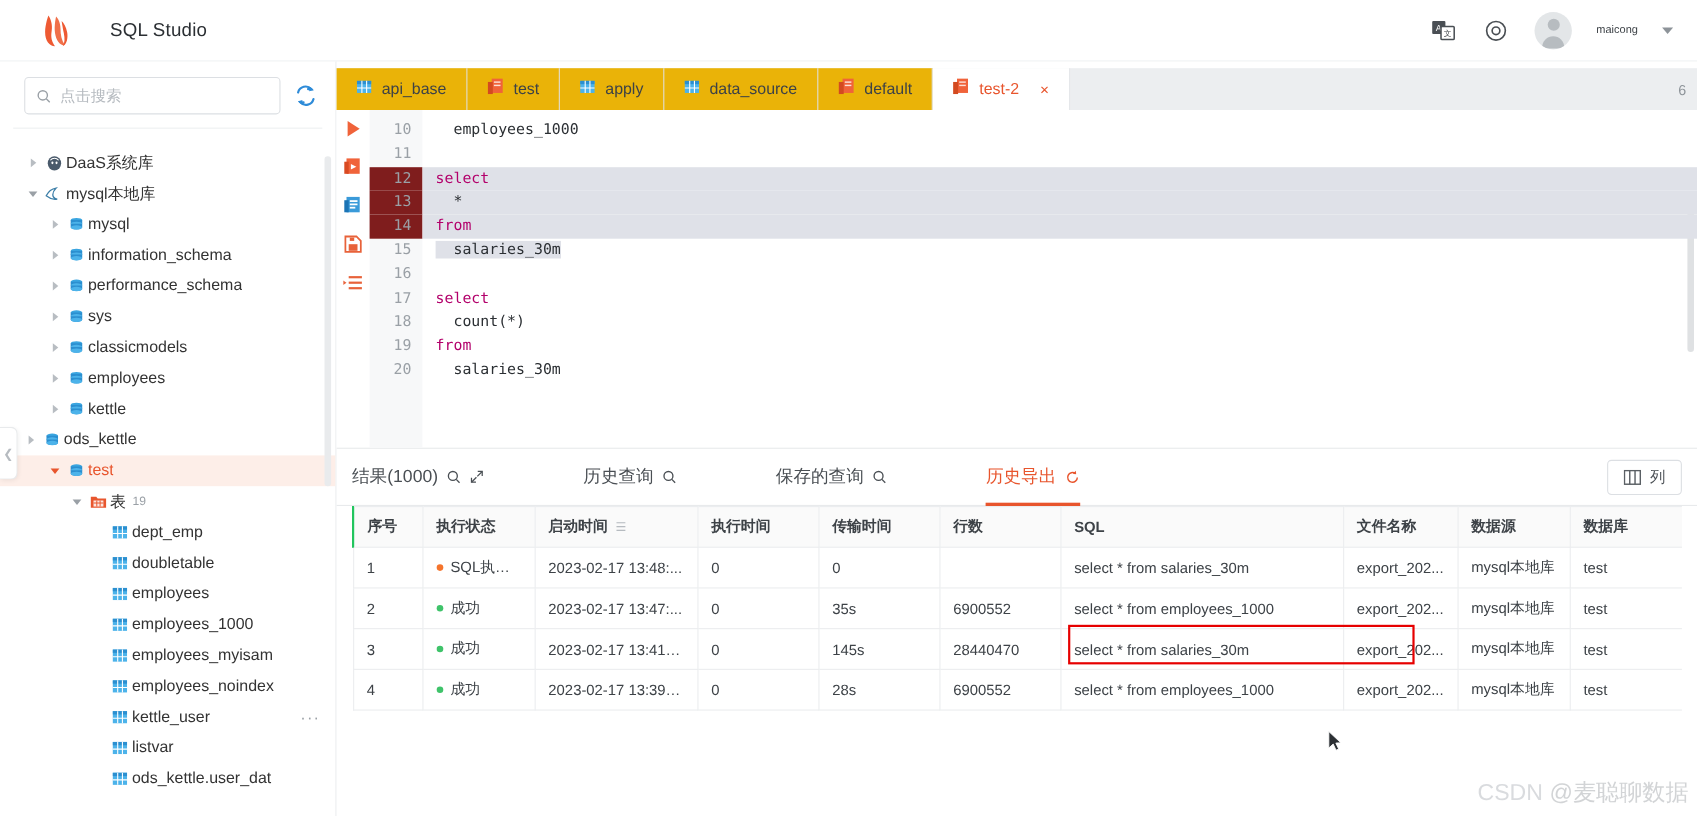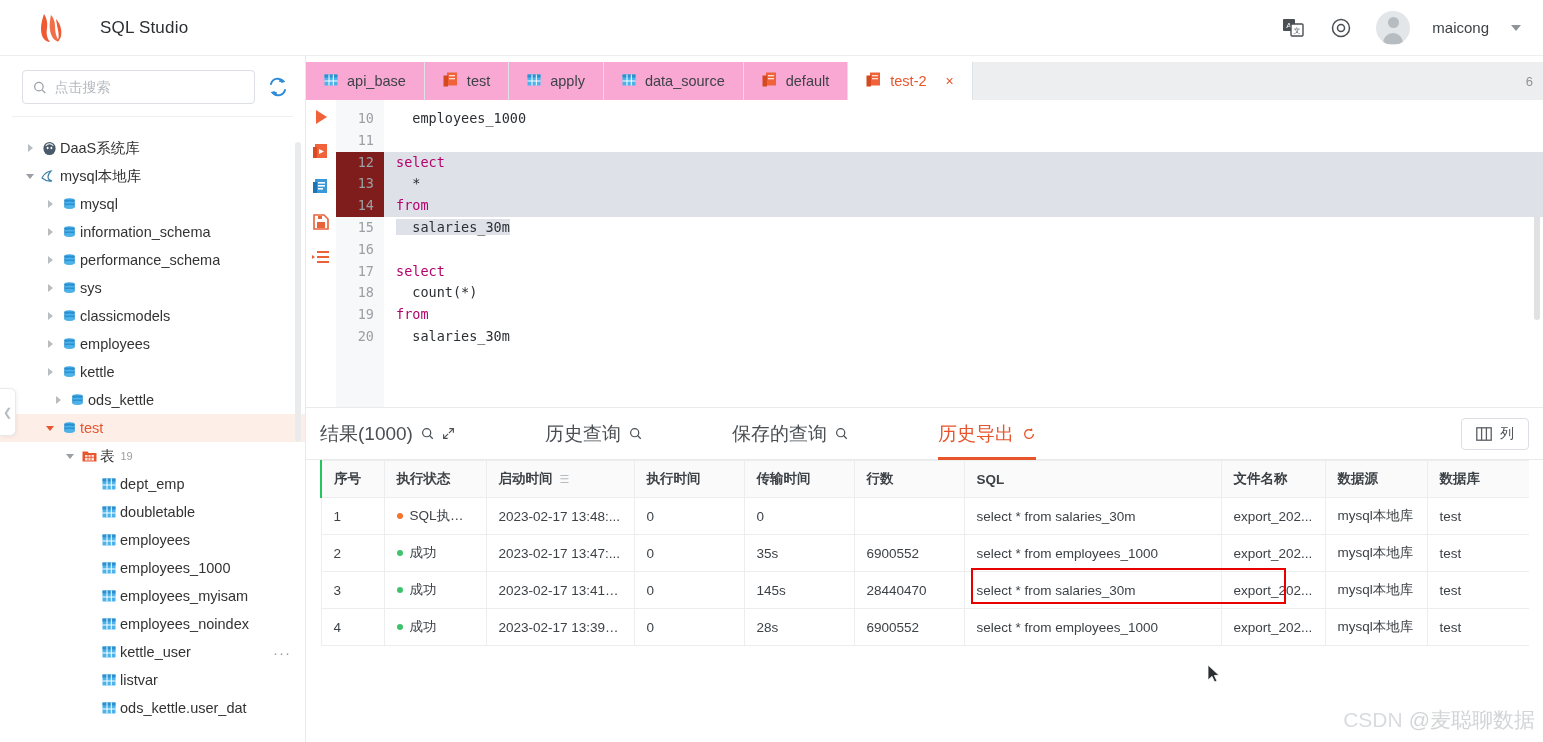--- a/index.html
+++ b/index.html
@@ -23,21 +23,21 @@
   .app-title { font-size: 17px; color: #2b2f33; letter-spacing: .2px; }
   .topbar-right { margin-left: auto; display: flex; align-items: center; gap: 22px; padding-right: 22px; }
   .icon-btn { width: 26px; height: 26px; display: flex; align-items: center; justify-content: center; cursor: pointer; }
   .avatar {
     width: 34px; height: 34px; border-radius: 50%; background: #e3e6e8;
     display: flex; align-items: flex-end; justify-content: center; overflow: hidden;
   }
   .avatar .head { width: 11px; height: 11px; border-radius: 50%; background: #b7bcc0; margin-bottom: -1px; }
   .avatar .body { width: 20px; height: 11px; border-radius: 10px 10px 0 0; background: #b7bcc0; position: absolute; margin-top: 16px; }
   .avatar-inner { position: relative; width: 34px; height: 34px; display: flex; flex-direction: column; align-items: center; padding-top: 6px; }
-  .username { font-size: 15px; color: #3d4247; }
+  .username { font-size: 10px; color: #3d4247; }
   .caret-down { width: 0; height: 0; border-left: 5px solid transparent; border-right: 5px solid transparent; border-top: 6px solid #8d9399; }
 
   
   .sidebar {
     position: absolute; left: 0; top: 56px; width: 306px; height: 686px;
     background: #fff; border-right: 1px solid #e8eaec;
   }
   .search-row { display: flex; align-items: center; padding: 14px 16px 10px 22px; gap: 12px; }
   .search-box {
     flex: 1; height: 34px; border: 1px solid #dcdfe3; border-radius: 4px;
@@ -81,21 +81,21 @@
   
   .main { position: absolute; left: 306px; top: 56px; width: 1237px; height: 686px; background: #fff; }
 
   .tabbar {
     position: absolute; left: 0; top: 6px; width: 1237px; height: 38px;
     background: #eceef0; display: flex; align-items: stretch;
   }
   .etab {
     display: flex; align-items: center; gap: 9px; padding: 0 18px;
     font-size: 14.5px; color: #3d4247; border-right: 1px solid #dfe2e5; cursor: pointer;
-    background: #f9a8d4; position: relative;
+    background: #eab308; position: relative;
   }
   .etab.active { background: #fff; color: #e8552d; }
   .etab .x { margin-left: 10px; color: #e8552d; font-size: 14px; }
   .tabcount { margin-left: auto; align-self: center; padding-right: 10px; font-size: 13px; color: #8d9399; }
 
   .editor {
     position: absolute; left: 0; top: 44px; width: 1237px; height: 308px;
     background: #fff; display: flex; border-bottom: 1px solid #e8eaec;
   }
   .edtools { width: 30px; padding-top: 8px; display: flex; flex-direction: column; align-items: center; gap: 17px; }
@@ -117,21 +117,21 @@
   .kw { color: #b3006b; }
   .sel-part { background: #dfe1e8; }
   .ed-scroll { position: absolute; right: 3px; top: 90px; width: 6px; height: 130px; background: #dfe1e3; border-radius: 3px; }
 
   
   .restabs {
     position: absolute; left: 0; top: 352px; width: 1237px; height: 52px;
     display: flex; align-items: center; border-bottom: 1px solid #e8eaec; padding-left: 14px;
   }
   .rtab {
-    display: flex; align-items: center; gap: 8px; font-size: 19px; color: #4a4f54;
+    display: flex; align-items: center; gap: 8px; font-size: 16px; color: #4a4f54;
     height: 52px; cursor: pointer; position: relative; margin-right: 90px;
   }
   .rtab.active { color: #e8552d; }
   .rtab.active::after {
     content: ""; position: absolute; left: 0; right: 0; bottom: 0; height: 2.5px; background: #e8552d;
   }
   .col-btn {
     margin-left: auto; margin-right: 14px; height: 32px; padding: 0 14px;
     border: 1px solid #dcdfe3; border-radius: 4px; display: flex; align-items: center;
     gap: 8px; font-size: 14px; color: #4a4f54; background: #fff; cursor: pointer;
@@ -348,21 +348,21 @@
             <svg width="15" height="15" viewBox="0 0 16 16">
               <ellipse cx="8" cy="3.3" rx="5.6" ry="2.1" fill="#3aa5e0"></ellipse>
               <path d="M2.4 3.3 v3.4 c0 1.2 2.5 2.1 5.6 2.1 s5.6-.9 5.6-2.1 V3.3" fill="#2b8fd0"></path>
               <ellipse cx="8" cy="6.9" rx="5.6" ry="2.1" fill="#4cb3ea"></ellipse>
               <path d="M2.4 6.9 v3.4 c0 1.2 2.5 2.1 5.6 2.1 s5.6-.9 5.6-2.1 V6.9" fill="#2b8fd0"></path>
               <ellipse cx="8" cy="10.4" rx="5.6" ry="2.1" fill="#4cb3ea"></ellipse>
             </svg>
           </span>
           <span class="tlabel">kettle</span>
         </div>
-        <div class="tnode" style="padding-left: 50px;">
+        <div class="tnode" style="padding-left: 20px;">
           <span class="arrow">
             <i class="r"></i>
           </span>
           <span class="tico">
             <svg width="15" height="15" viewBox="0 0 16 16">
               <ellipse cx="8" cy="3.3" rx="5.6" ry="2.1" fill="#3aa5e0"></ellipse>
               <path d="M2.4 3.3 v3.4 c0 1.2 2.5 2.1 5.6 2.1 s5.6-.9 5.6-2.1 V3.3" fill="#2b8fd0"></path>
               <ellipse cx="8" cy="6.9" rx="5.6" ry="2.1" fill="#4cb3ea"></ellipse>
               <path d="M2.4 6.9 v3.4 c0 1.2 2.5 2.1 5.6 2.1 s5.6-.9 5.6-2.1 V6.9" fill="#2b8fd0"></path>
               <ellipse cx="8" cy="10.4" rx="5.6" ry="2.1" fill="#4cb3ea"></ellipse>

